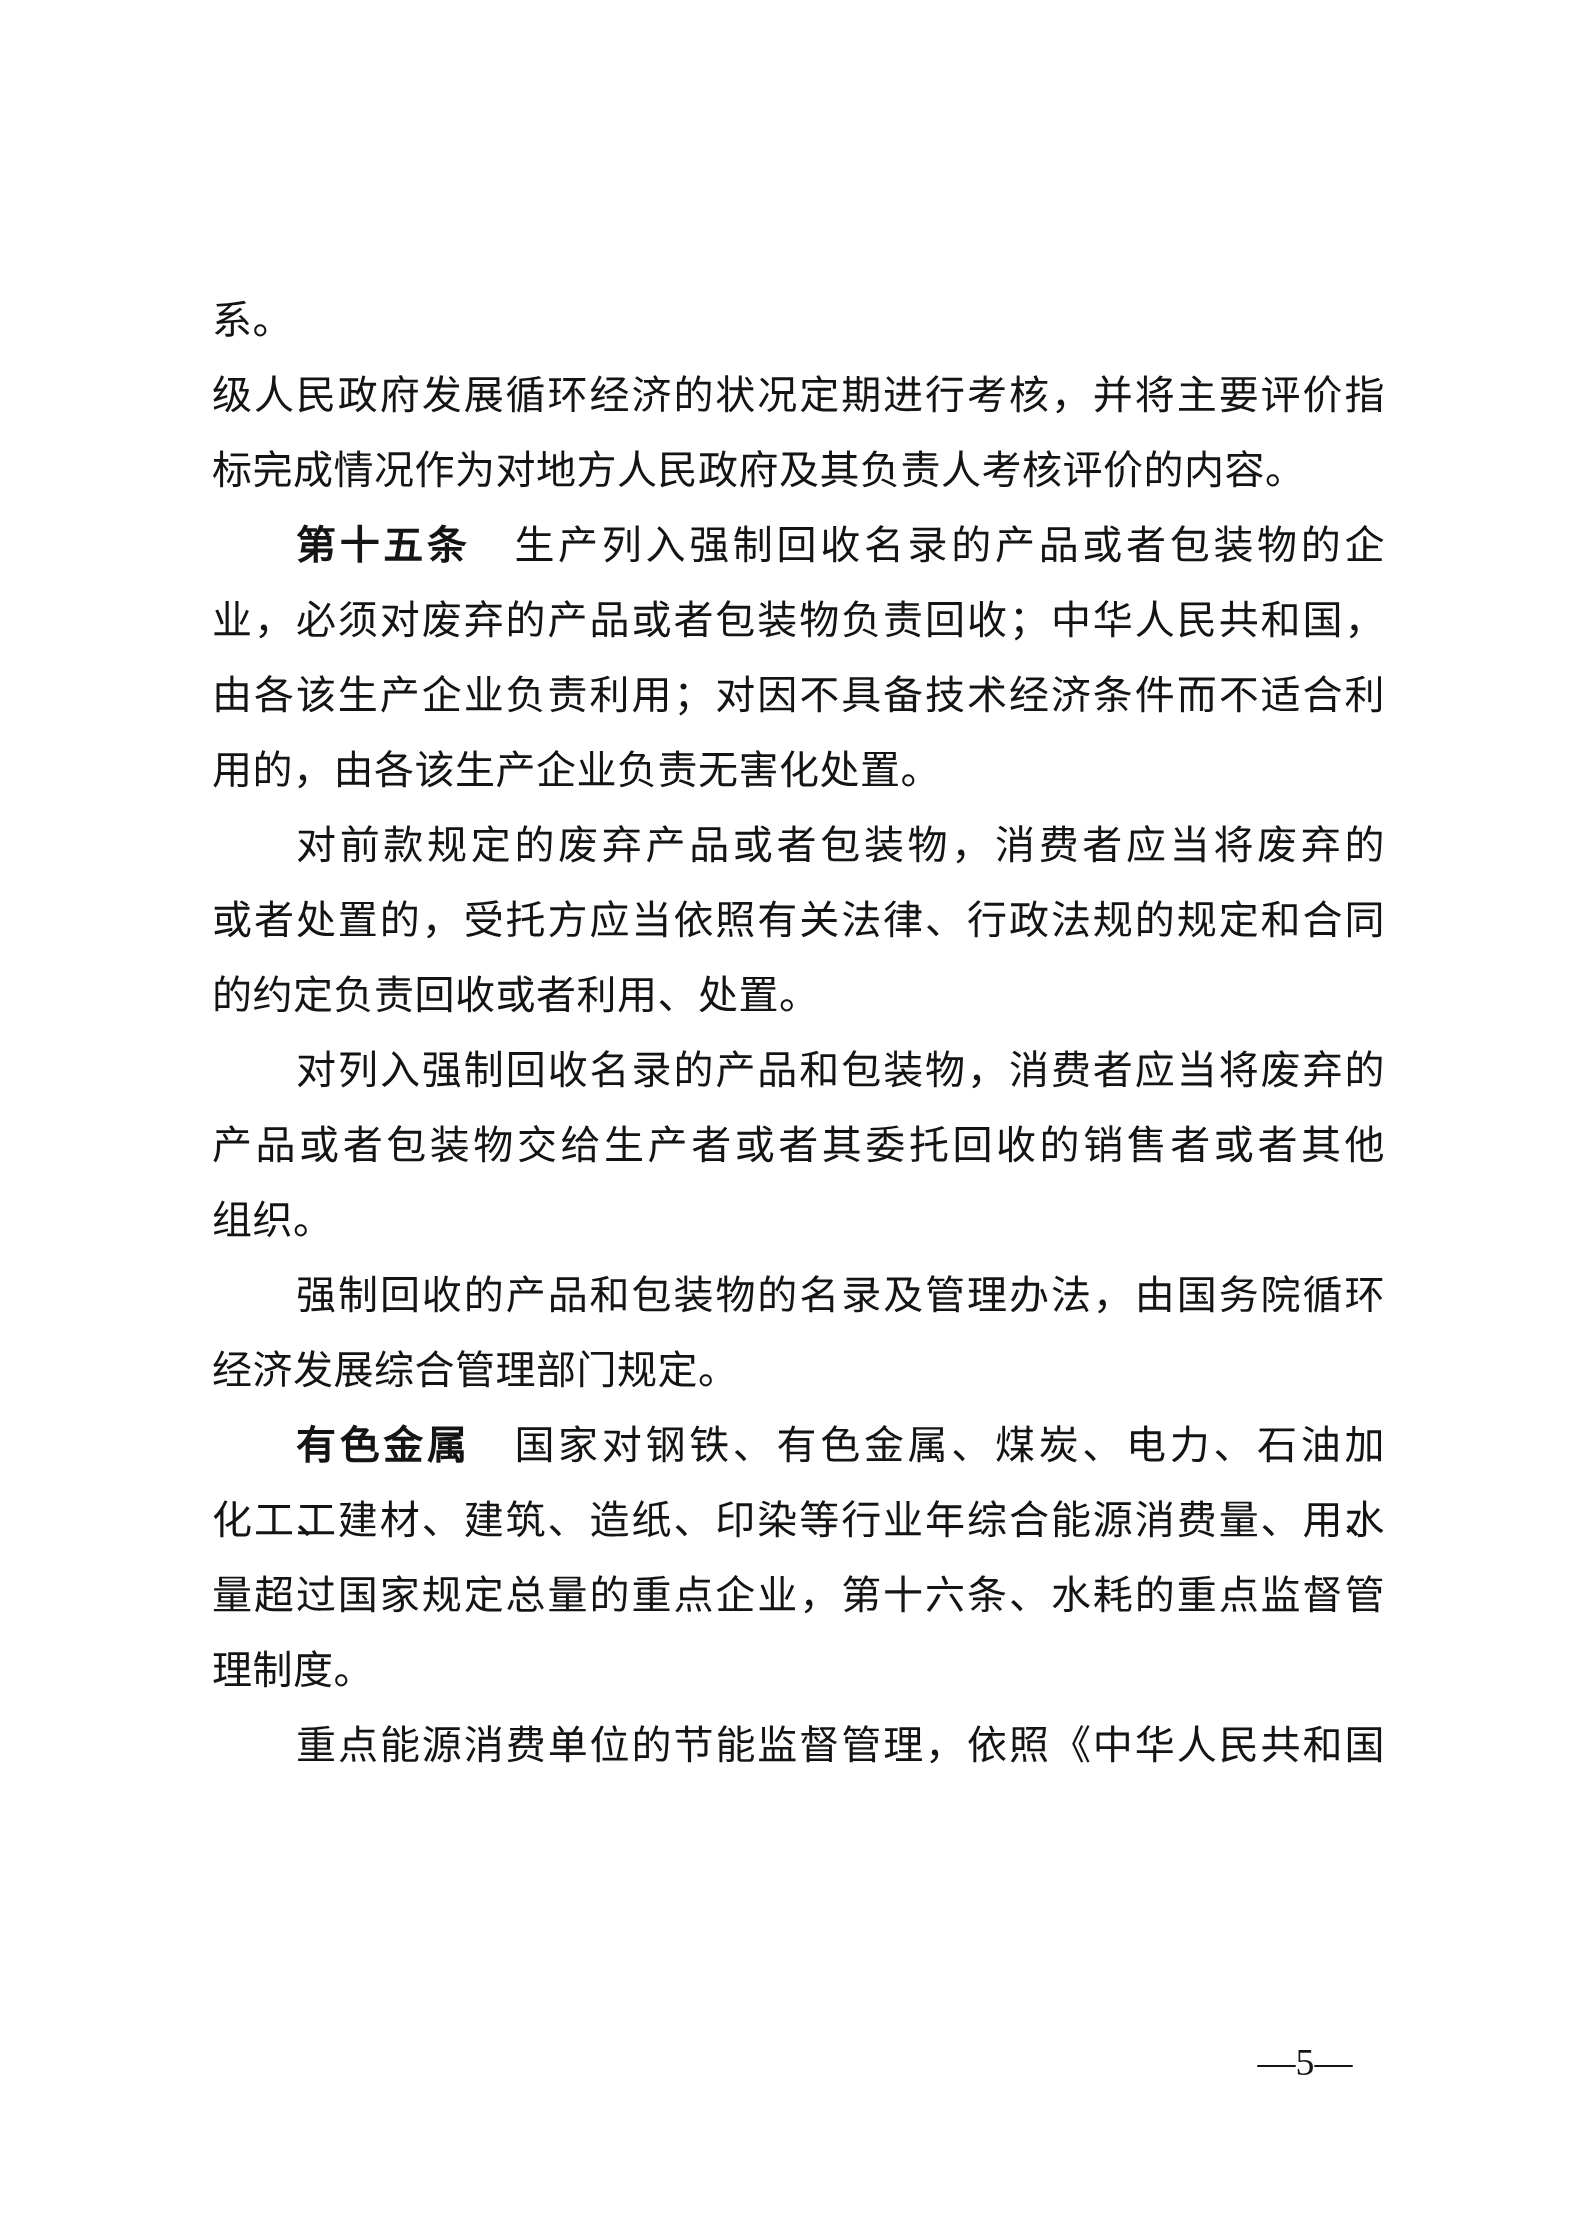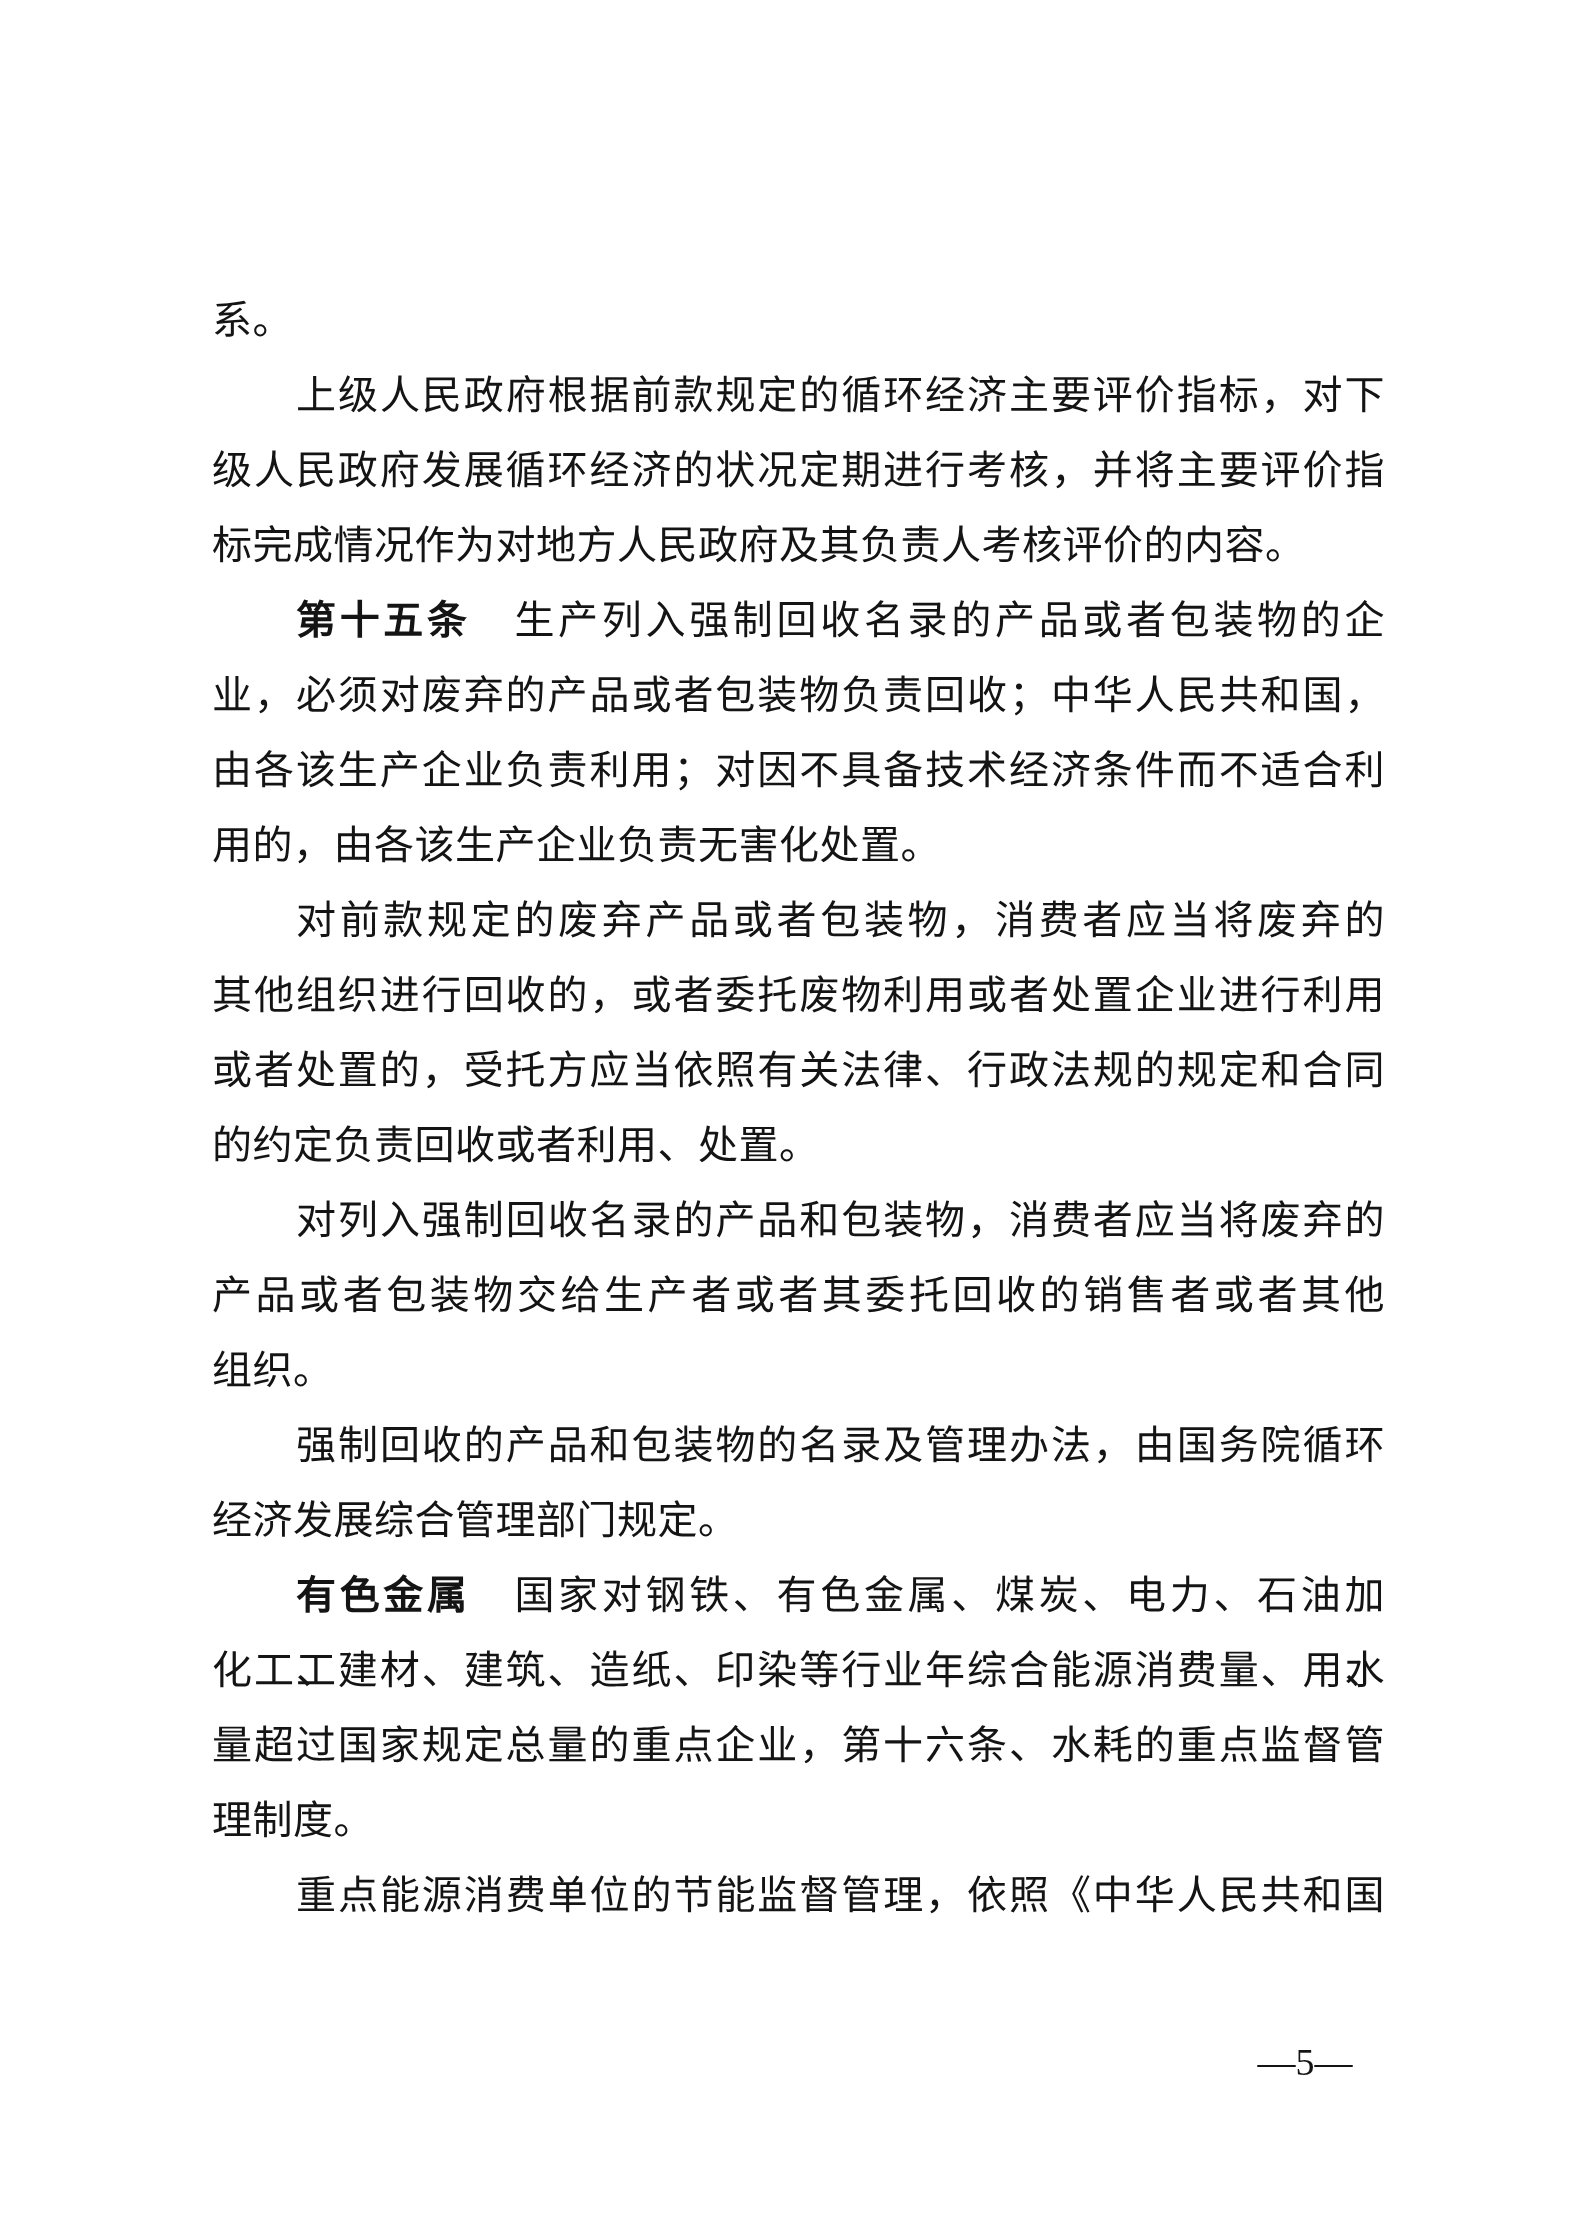--- a/index.html
+++ b/index.html
@@ -60,29 +60,27 @@
     font-family: "Liberation Serif", "DejaVu Serif", serif;
     color: #141414;
   }
 </style>
 </head>
 <body>
 
 <div class="page">
   <div class="text-block">
       <div class="line">系。</div>
-      <div class="line indent justify">上级人民政府根据前款规定的循环经济主要评价指标，对下</div>
       <div class="line justify">级人民政府发展循环经济的状况定期进行考核，并将主要评价指</div>
       <div class="line">标完成情况作为对地方人民政府及其负责人考核评价的内容。</div>
       <div class="line indent justify"><span class="article-label">第十五条</span>　生产列入强制回收名录的产品或者包装物的企</div>
       <div class="line justify">业，必须对废弃的产品或者包装物负责回收；中华人民共和国，</div>
       <div class="line justify">由各该生产企业负责利用；对因不具备技术经济条件而不适合利</div>
       <div class="line">用的，由各该生产企业负责无害化处置。</div>
       <div class="line indent justify">对前款规定的废弃产品或者包装物，消费者应当将废弃的</div>
-      <div class="line justify">其他组织进行回收的，或者委托废物利用或者处置企业进行利用</div>
       <div class="line justify">或者处置的，受托方应当依照有关法律、行政法规的规定和合同</div>
       <div class="line">的约定负责回收或者利用、处置。</div>
       <div class="line indent justify">对列入强制回收名录的产品和包装物，消费者应当将废弃的</div>
       <div class="line justify">产品或者包装物交给生产者或者其委托回收的销售者或者其他</div>
       <div class="line">组织。</div>
       <div class="line indent justify">强制回收的产品和包装物的名录及管理办法，由国务院循环</div>
       <div class="line">经济发展综合管理部门规定。</div>
       <div class="line indent justify"><span class="article-label">有色金属</span>　国家对钢铁、有色金属、煤炭、电力、石油加工、</div>
       <div class="line justify">化工、建材、建筑、造纸、印染等行业年综合能源消费量、用水</div>
       <div class="line justify">量超过国家规定总量的重点企业，第十六条、水耗的重点监督管</div>

